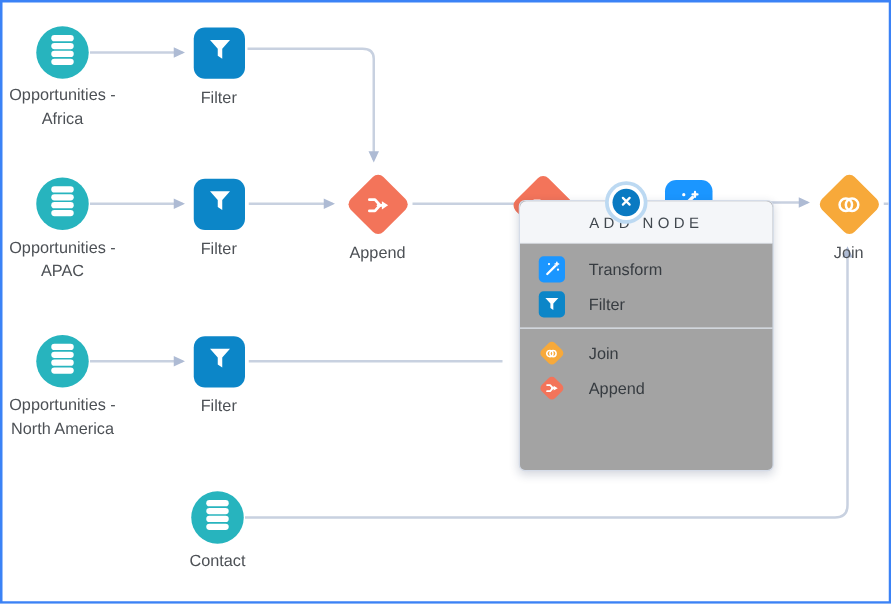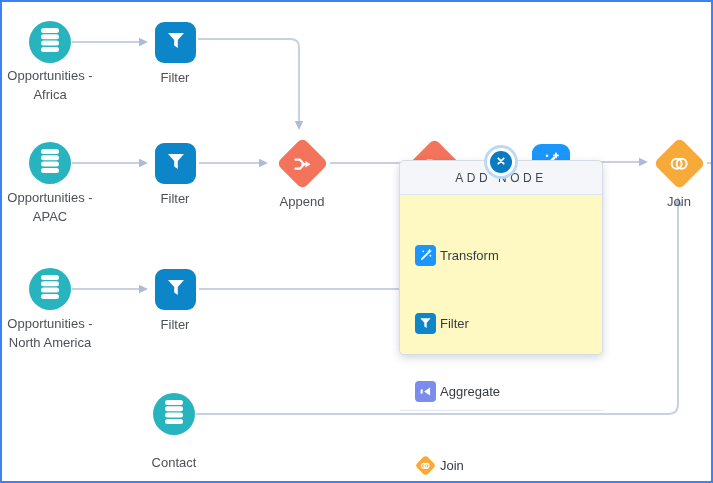--- a/index.html
+++ b/index.html
@@ -14,28 +14,28 @@
   .diamond{width:37px;height:37px;border-radius:6px;transform:rotate(45deg);}
   .diamond>span{transform:rotate(-45deg);display:flex;align-items:center;justify-content:center;}
   .coral{background:#f3745a;}
   .amber{background:#f7a93a;}
   .blue-round{width:38px;height:38px;border-radius:9px;background:#1b96ff;}
 
   .node-label{position:absolute;width:160px;text-align:center;font-size:13px;line-height:19px;
               color:#4d5156;z-index:2;}
 
   
-  .popup{position:absolute;left:397px;top:158px;width:204px;height:195px;background:#fef9c3;
+  .popup{position:absolute;left:413px;top:158px;width:204px;height:217px;background:#a3a3a3;
          border:1px solid #d5dce8;border-radius:5px;box-sizing:border-box;z-index:5;
          box-shadow:0 3px 8px rgba(20,40,80,.18);}
   .popup-header{height:33px;background:#f4f6f9;border-bottom:1px solid #dfe5ee;border-radius:5px 5px 0 0;
                 display:flex;align-items:center;justify-content:center;font-size:12px;color:#41484f;
                 letter-spacing:3.5px;}
   .popup-list{padding:6px 0;}
-  .popup-item{height:28px;display:flex;align-items:center;gap:4px;padding:0 15px;cursor:pointer;margin-top:40px;}
+  .popup-item{height:28px;display:flex;align-items:center;gap:19px;padding:0 15px;cursor:pointer;}
   .mi-sq{width:21px;height:21px;border-radius:4px;display:flex;align-items:center;justify-content:center;flex:none;}
   .mi-dia-wrap{width:21px;height:21px;display:flex;align-items:center;justify-content:center;flex:none;}
   .mi-dia{width:15px;height:15px;border-radius:3.5px;transform:rotate(45deg);
           display:flex;align-items:center;justify-content:center;}
   .mi-dia>span{transform:rotate(-45deg);display:flex;}
   .mi-label{font-size:13px;color:#373c41;}
   .popup-divider{border-top:1px solid #e1e7f0;margin:5px 0;}
 
   .close-btn{position:absolute;left:488px;top:149px;width:22px;height:22px;border-radius:50%;
              background:#0a7ac2;border:none;padding:0;display:flex;align-items:center;justify-content:center;
@@ -206,21 +206,21 @@
       <svg width="24" height="26" viewBox="0 0 24 26">
           <g fill="#fff">
             <rect x="3" y="1" width="18" height="5" rx="2.5"></rect>
             <rect x="3" y="7.3" width="18" height="5" rx="2.5"></rect>
             <rect x="3" y="13.6" width="18" height="5" rx="2.5"></rect>
             <rect x="3" y="19.9" width="18" height="5" rx="2.5"></rect>
           </g>
         </svg>
     </span>
   </div>
-  <div class="node-label" style="left:92px;top:451px">
+  <div class="node-label" style="left:92px;top:437px">
     <div>Contact</div>
   </div>
 
   <div class="popup">
     <div class="popup-header">ADD NODE</div>
     <div class="popup-list">
       <div class="popup-item">
         <span class="mi-sq" style="background:#1b96ff">
           <svg width="14" height="14" viewBox="0 0 20 20">
               <path d="M4 16 L13 7" stroke="#fff" stroke-width="2.6" stroke-linecap="round"></path>
@@ -231,29 +231,20 @@
         </span>
         <span class="mi-label">Transform</span>
       </div>
       <div class="popup-item">
         <span class="mi-sq" style="background:#0c86c8">
           <svg width="13" height="13" viewBox="0 0 20 20">
               <path d="M2 2h16l-6.2 7v8l-3.6-2.4V9z" fill="#fff"></path>
             </svg>
         </span>
         <span class="mi-label">Filter</span>
-      </div>
-      <div class="popup-item">
-        <span class="mi-sq" style="background:#7b8ced">
-          <svg width="13" height="13" viewBox="0 0 20 20">
-              <rect x="2.5" y="6.5" width="3.2" height="7" rx="1.2" fill="#fff"></rect>
-              <path d="M17 4 L8 10 L17 16 z" fill="#fff"></path>
-            </svg>
-        </span>
-        <span class="mi-label">Aggregate</span>
       </div>
       <div class="popup-divider"></div>
       <div class="popup-item">
         <span class="mi-dia-wrap">
           <span class="mi-dia" style="background:#f7a93a">
               <span>
             <svg width="11" height="10" viewBox="0 0 21 20">
                   <circle cx="8" cy="10" r="5" stroke="#fff" stroke-width="2.4" fill="none"></circle>
                   <circle cx="13" cy="10" r="5" stroke="#fff" stroke-width="2.4" fill="none"></circle>
                 </svg>

